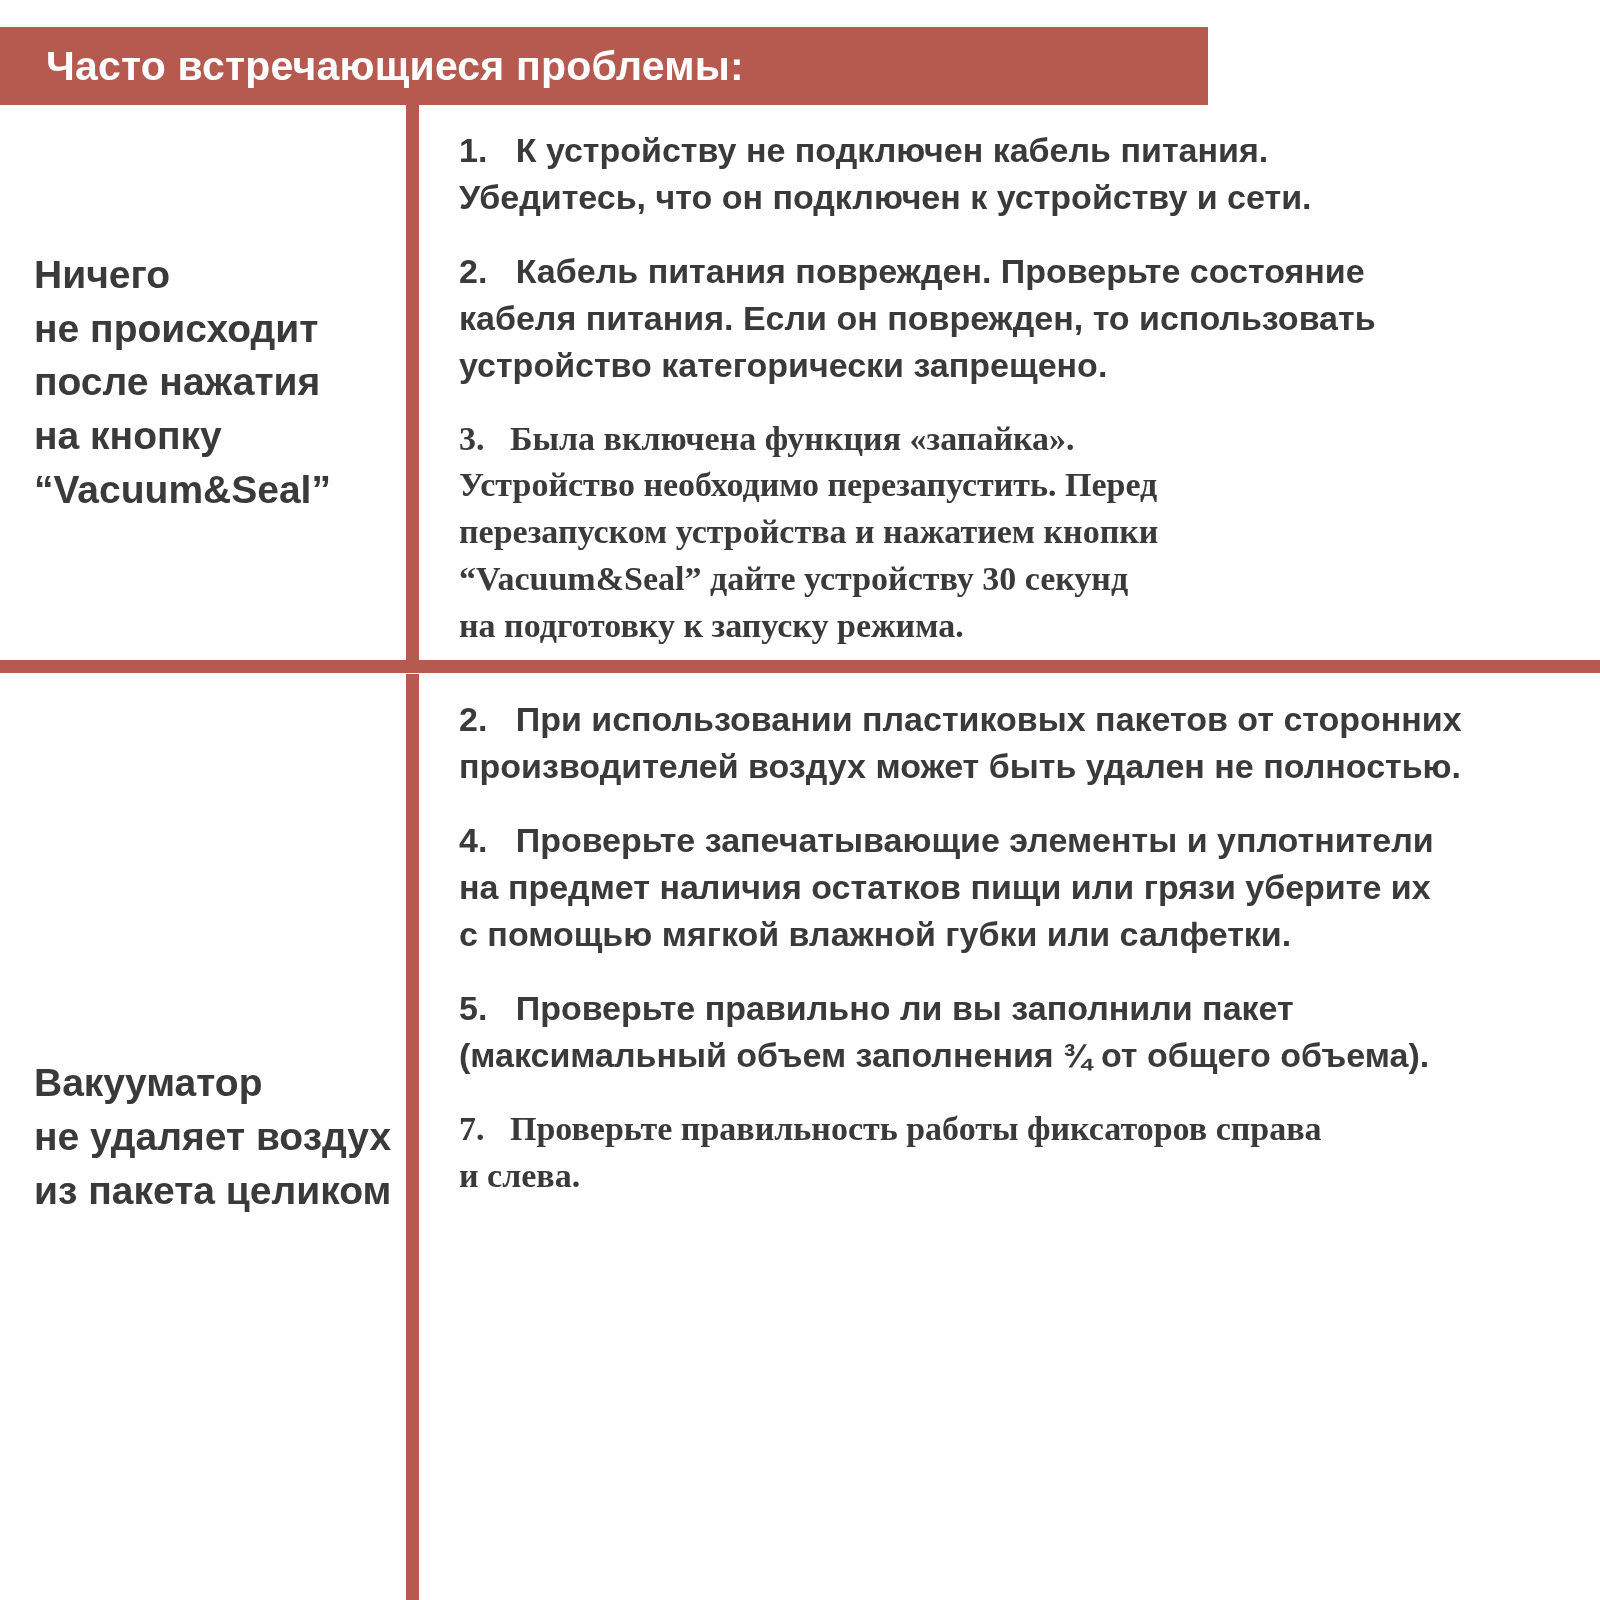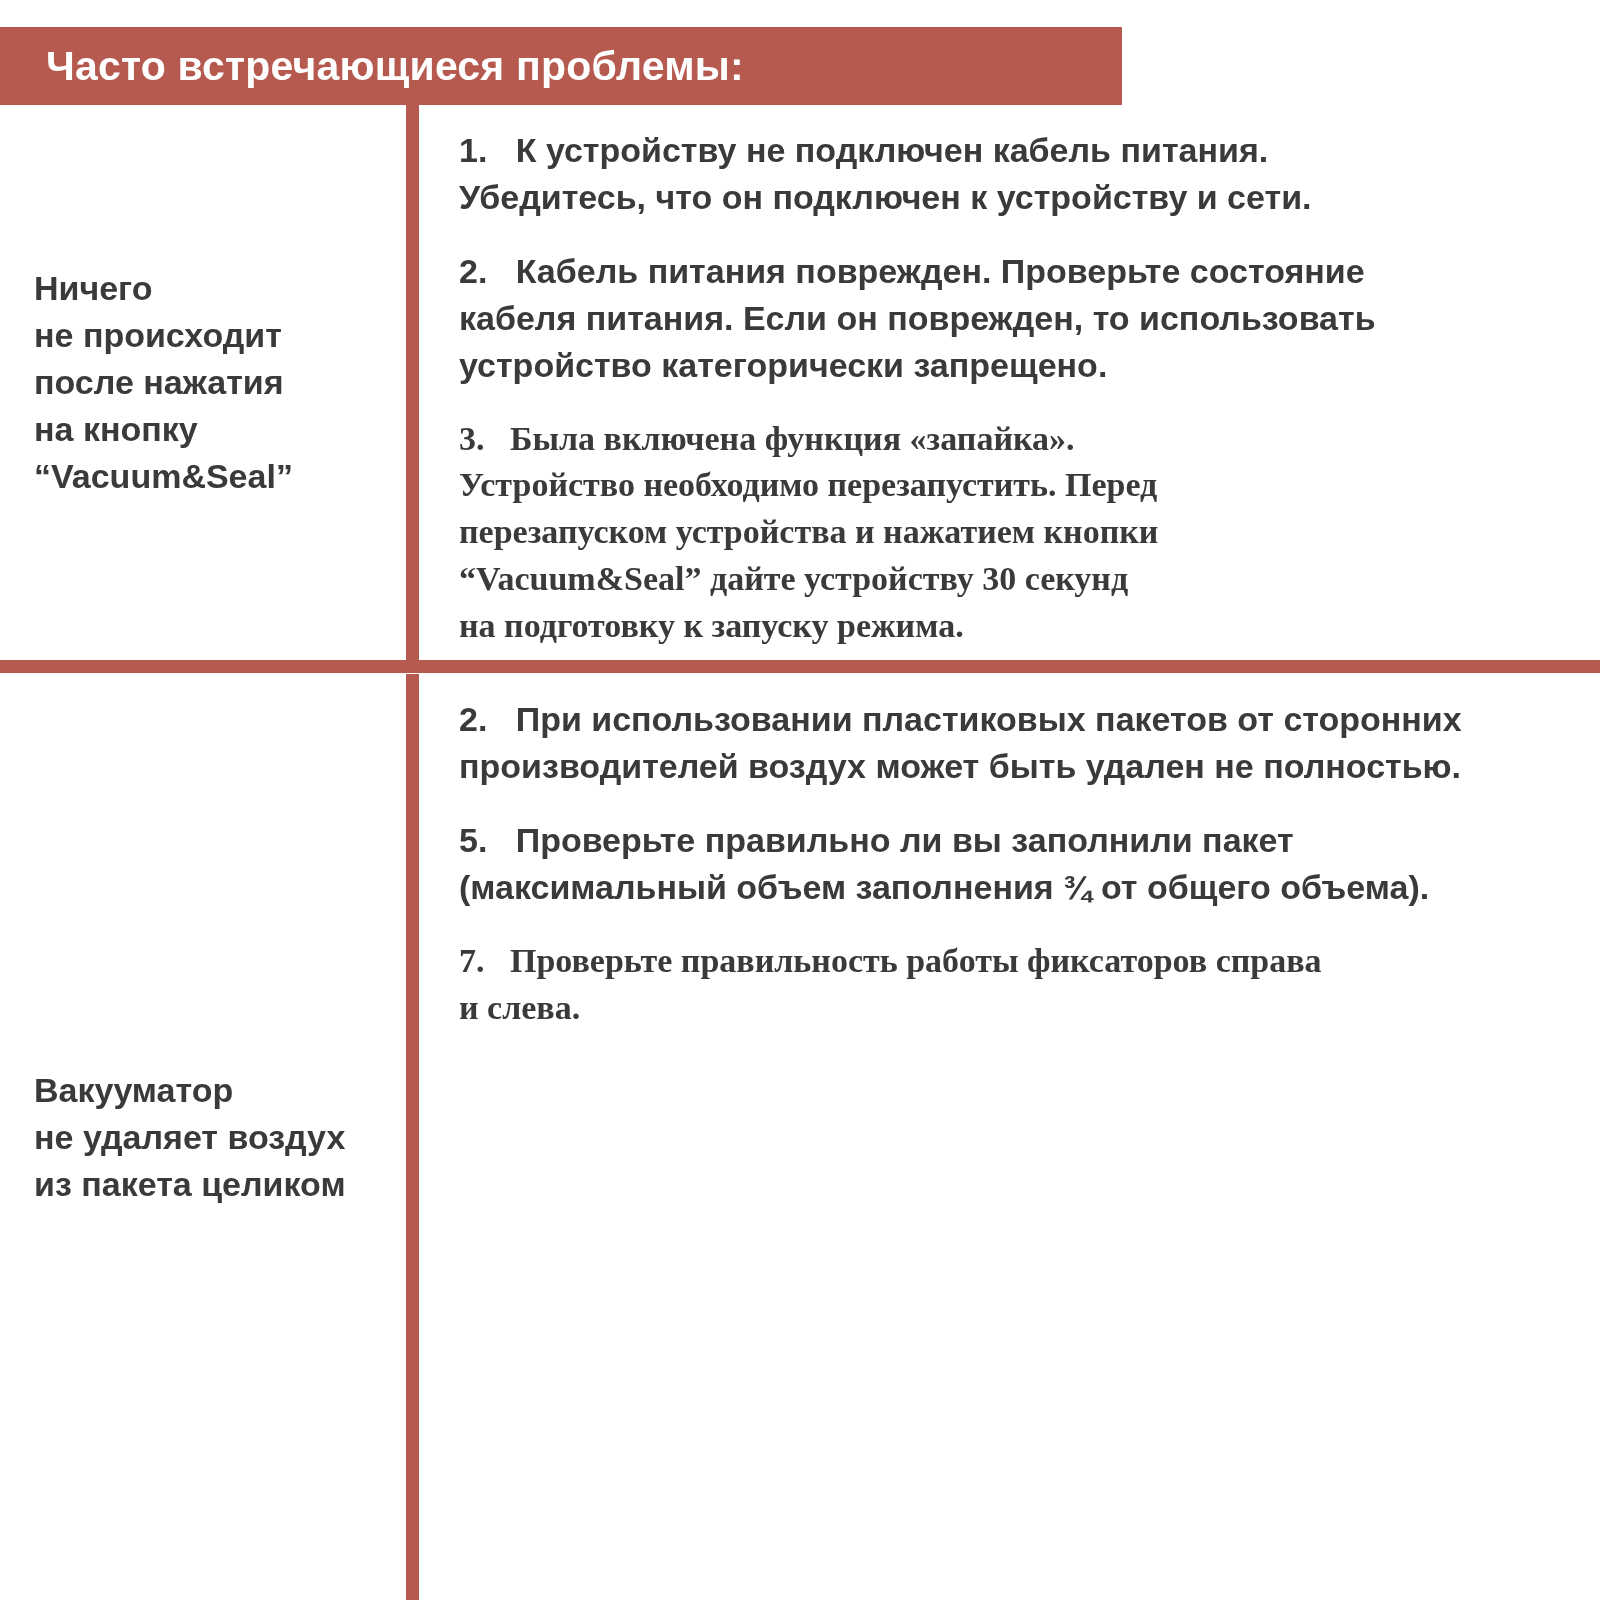--- a/index.html
+++ b/index.html
@@ -8,42 +8,42 @@
   body {
     width: 1600px;
     min-height: 1600px;
     font-family: "Liberation Sans", "DejaVu Sans", sans-serif;
     font-weight: 700;
     color: var(--ink);
   }
   .page { width: 1600px; min-height: 1600px; display: flex; flex-direction: column; }
   .top-gap { height: 27px; }
   .banner {
-    width: 1122px;
+    width: 1208px;
     height: 78px;
     background: var(--accent);
     color: #ffffff;
     display: flex;
     align-items: center;
     padding-left: 46px;
     font-size: 41px;
     letter-spacing: 0.2px;
   }
   .table {
     display: grid;
     grid-template-columns: 406px 13px 1fr;
     flex: 1;
   }
   .vdiv { background: var(--accent); }
   .hdiv { grid-column: 1 / -1; height: 13px; background: var(--accent); }
   .problem-cell {
     display: flex;
     align-items: center;
     padding: 20px 10px 20px 34px;
-    font-size: 34px;
+    font-size: 39px;
     line-height: 1.38;
     white-space: pre-line;
   }
   .row1 .problem-cell, .row1 .solutions-cell { min-height: 545px; }
   .row2 .problem-cell, .row2 .solutions-cell { min-height: 924px; }
   .solutions-cell {
     padding: 22px 56px 8px 40px;
     font-size: 34px;
     line-height: 1.38;
   }
@@ -95,20 +95,23 @@
     <div class="trow row2">
       <div class="problem-cell">
         <span>Вакууматор
 не удаляет воздух
 из пакета целиком</span>
       </div>
       <div class="vdiv"></div>
       <div class="solutions-cell">
         <p class="solution-item">2.&nbsp;&nbsp;&nbsp;При использовании пластиковых пакетов от сторонних
 производителей воздух может быть удален не полностью.</p>
+        <p class="solution-item">4.&nbsp;&nbsp;&nbsp;Проверьте запечатывающие элементы и уплотнители
+на предмет наличия остатков пищи или грязи уберите их
+с помощью мягкой влажной губки или салфетки.</p>
         <p class="solution-item">5.&nbsp;&nbsp;&nbsp;Проверьте правильно ли вы заполнили пакет
 (максимальный объем заполнения ¾ от общего объема).</p>
         <p class="solution-item">7.&nbsp;&nbsp;&nbsp;Проверьте правильность работы фиксаторов справа
 и слева.</p>
       </div>
     </div>
 
   </div>
 </div>
 

